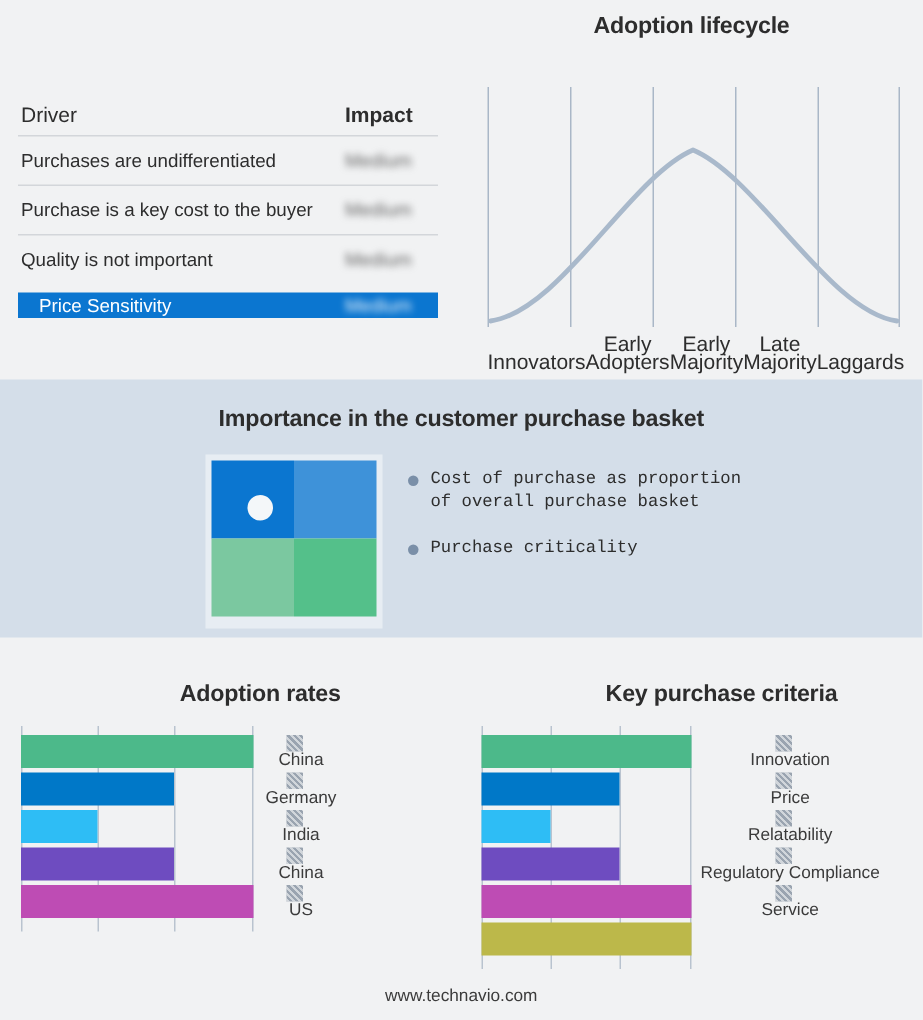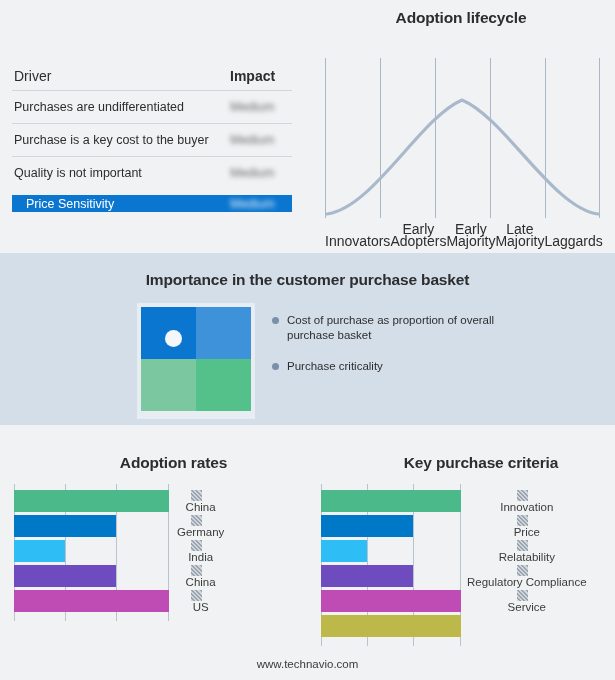--- a/index.html
+++ b/index.html
@@ -55,21 +55,21 @@
   #quad-wrap{
     position:absolute;left:137px;top:50px;width:118px;height:116px;
     background:#e7edf3;padding:4px 4px 8px 4px;box-sizing:border-box;
   }
   #quad{position:relative;width:110px;height:104px;display:grid;
         grid-template-columns:1fr 1fr;grid-template-rows:1fr 1fr;}
   #quad-dot{
     position:absolute;left:24px;top:23px;width:17px;height:17px;
     border-radius:50%;background:#f4f7f9;
   }
-  #basket-legend{position:absolute;left:272px;top:60px;width:300px;}
+  #basket-legend{position:absolute;left:272px;top:60px;width:300px;font-family:Liberation Mono, monospace;}
   .bl-item{display:flex;margin-bottom:17px;}
   .bl-dot{width:7px;height:7px;border-radius:50%;background:#7a8fa8;margin:4px 8px 0 0;flex:none;}
   .bl-text{font-size:11.5px;color:#2d2d2d;line-height:14.5px;max-width:215px;}
 
   
   #bottom-row{position:absolute;left:0;top:441px;width:615px;height:239px;background:#f1f2f3;}
   .bar-panel{position:absolute;top:0;height:239px;}
   #adoption-panel{left:0;width:307px;}
   #criteria-panel{left:307px;width:308px;}
   .bar-panel .panel-title{position:absolute;left:0;top:13px;width:100%;padding-left:20px;}

